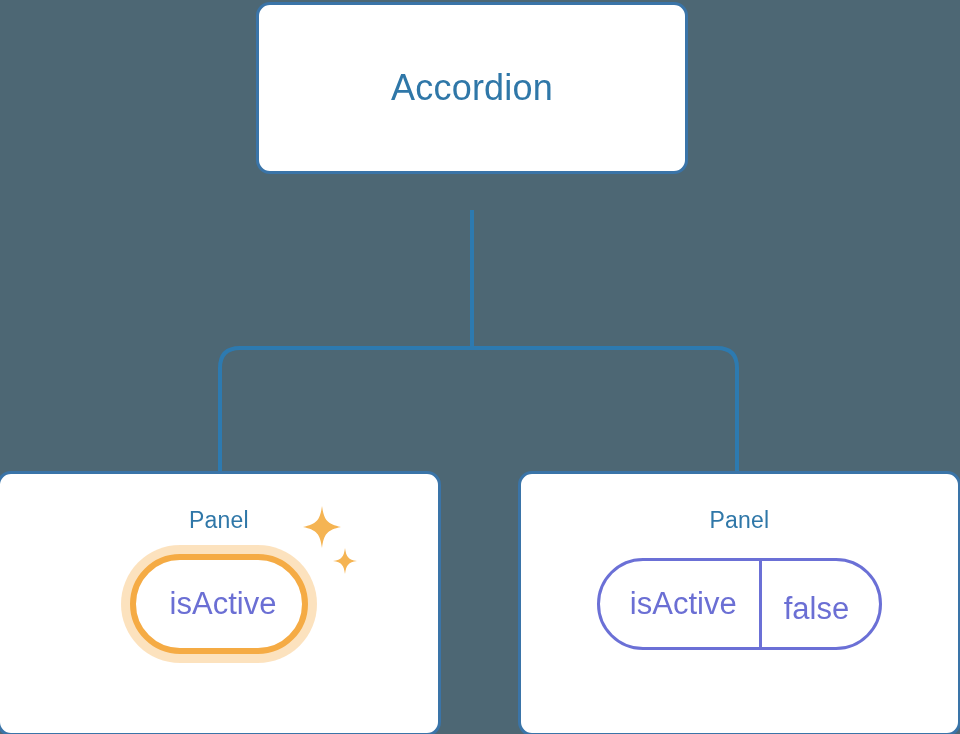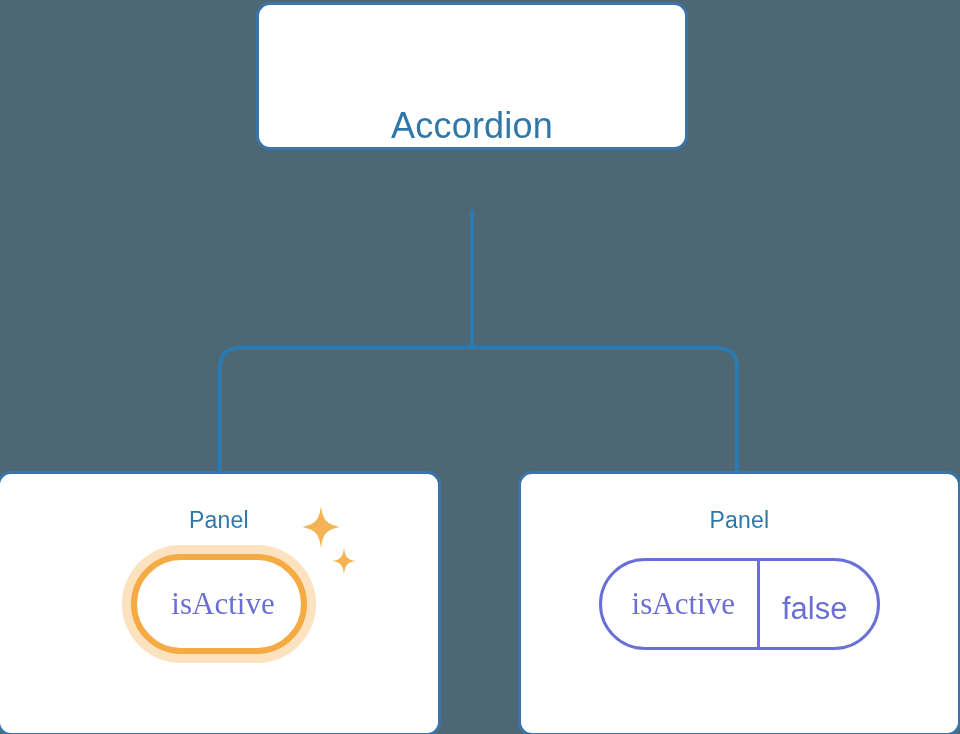--- a/index.html
+++ b/index.html
@@ -50,22 +50,22 @@
     font-weight: 400;
     letter-spacing: 0.2px;
     white-space: nowrap;
   }
 
   
   #root-node {
     left: 256px;
     top: 2px;
     width: 432px;
-    height: 148px;
-    justify-content: flex-end;
+    height: 172px;
+    justify-content: center;
   }
   #root-node .node-title {
     font-size: 36px;
   }
 
   
   .panel-node {
     top: 471px;
     height: 265px;
     padding-top: 33px;
@@ -109,21 +109,20 @@
     display: flex;
     align-items: center;
     justify-content: center;
     font-size: 31px;
     color: #6b6fd4;
     box-sizing: border-box;
     white-space: nowrap;
   }
   .prop-key {
     padding: 0 22px 0 30px;
-    font-family: Liberation Serif, serif;
   }
   .prop-val {
     padding: 9px 30px 0 22px;
     border-left: 3px solid #6b70d6;
   }
 
   
   .prop-pill.is-highlighted {
     border-color: #f5ab44;
     border-width: 6px;

